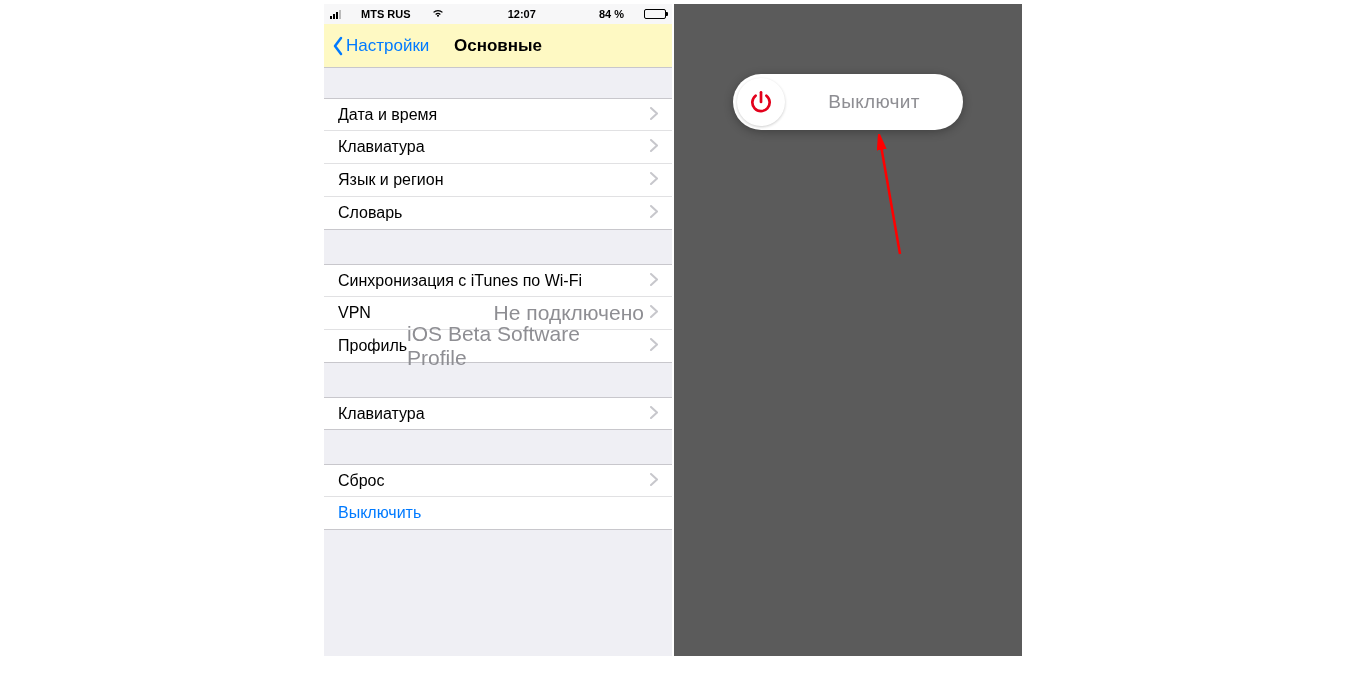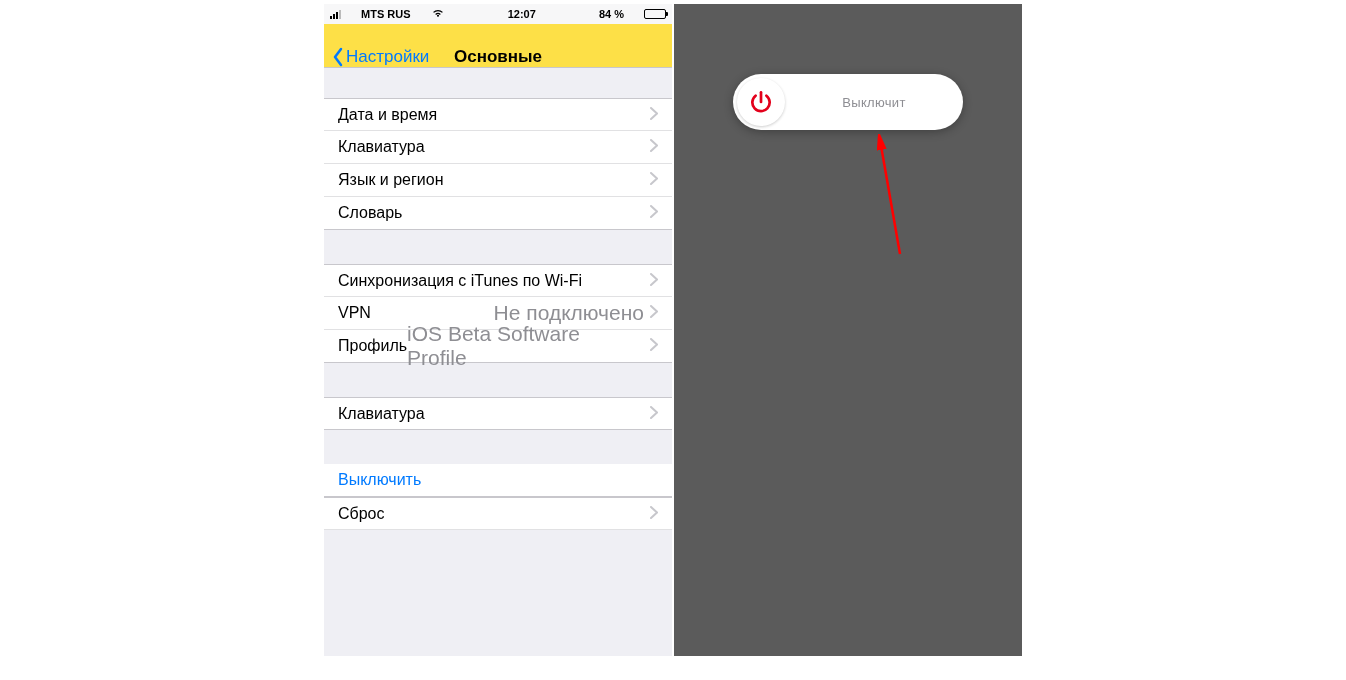--- a/index.html
+++ b/index.html
@@ -51,24 +51,24 @@
     width: 22px; height: 10px; border: 1px solid #000; border-radius: 2px;
     position: relative;
   }
   .battery::after {
     content:""; position:absolute; right:-3px; top:2px; width:2px; height:4px;
     background:#000; border-radius:0 1px 1px 0;
   }
   .battery-fill { height:100%; width:84%; background:#000; }
   .nav-bar {
     height: 44px;
-    background: #fde047;
+    background: #fef9c3;
     border-bottom: 1px solid #c8c7cc;
     display: flex;
-    align-items: flex-end;
+    align-items: center;
     position: relative;
     padding: 0 8px;
   }
   .back-link {
     display: flex; align-items: center; gap: 2px;
     color: #007aff; font-size: 17px;
   }
   .chevron-left {
     width: 12px; height: 20px;
   }
@@ -124,21 +124,21 @@
   .power-knob {
     width: 48px; height: 48px; border-radius: 50%;
     background: #ffffff;
     margin-left: 4px;
     display: flex; align-items: center; justify-content: center;
     box-shadow: 0 1px 3px rgba(0,0,0,0.2);
   }
   .power-knob svg { width: 26px; height: 26px; }
   .slider-text {
     flex: 1; text-align: center;
-    color: #8e8e93; font-size: 13px; letter-spacing: 0.3px;
+    color: #8e8e93; font-size: 19px; letter-spacing: 0.3px;
   }
   .arrow-annot {
     position: absolute;
     left: 198px;
     top: 130px;
     pointer-events: none;
   }
   .cancel-block {
     position: absolute;
     bottom: 38px;
@@ -246,29 +246,29 @@
 
     <div class="cell first-in-group last-in-group">
       <span class="title">Клавиатура</span>
       <span class="chevron-right"><svg width="8" height="13" viewBox="0 0 8 13">
             <polyline points="1,1 7,6.5 1,12" fill="none" stroke="#c7c7cc" stroke-width="2" stroke-linecap="round"></polyline>
           </svg></span>
     </div>
 
     <div class="group-spacer"></div>
 
+    <div class="cell first-in-group">
+      <span class="title">Сброс</span>
+      <span class="chevron-right"><svg width="8" height="13" viewBox="0 0 8 13">
+            <polyline points="1,1 7,6.5 1,12" fill="none" stroke="#c7c7cc" stroke-width="2" stroke-linecap="round"></polyline>
+          </svg></span>
+    </div>
     <div class="cell link last-in-group">
       <span class="title">Выключить</span>
 
-    </div>
-    <div class="cell first-in-group">
-      <span class="title">Сброс</span>
-      <span class="chevron-right"><svg width="8" height="13" viewBox="0 0 8 13">
-            <polyline points="1,1 7,6.5 1,12" fill="none" stroke="#c7c7cc" stroke-width="2" stroke-linecap="round"></polyline>
-          </svg></span>
     </div>
 
     <div class="group-spacer"></div>
   </div>
 
   <div class="phone dark">
 
     <div class="slider-area">
       <div class="power-knob">
         <svg viewBox="0 0 24 24">

